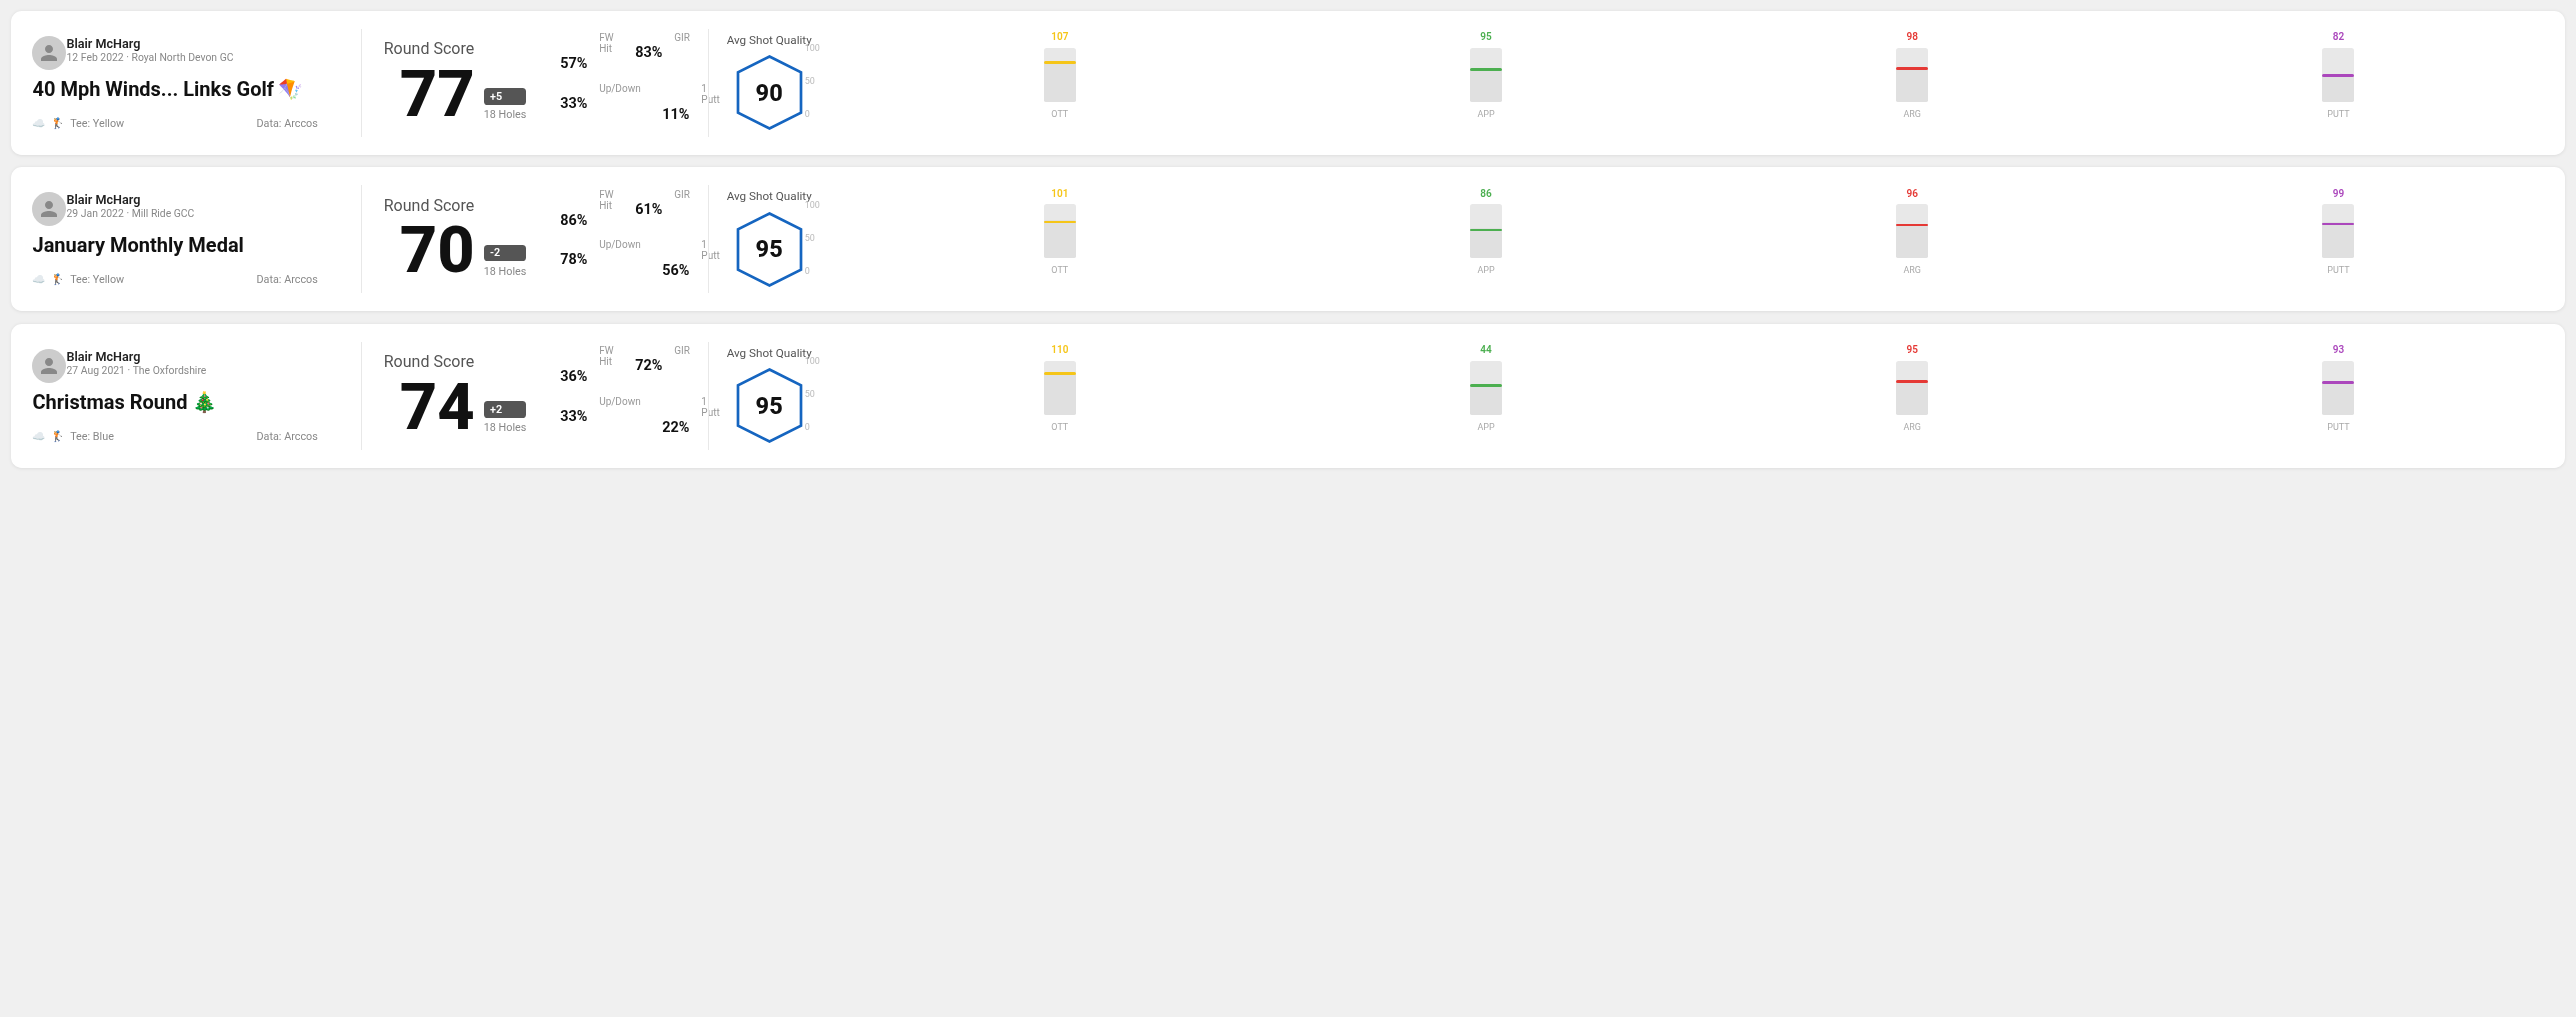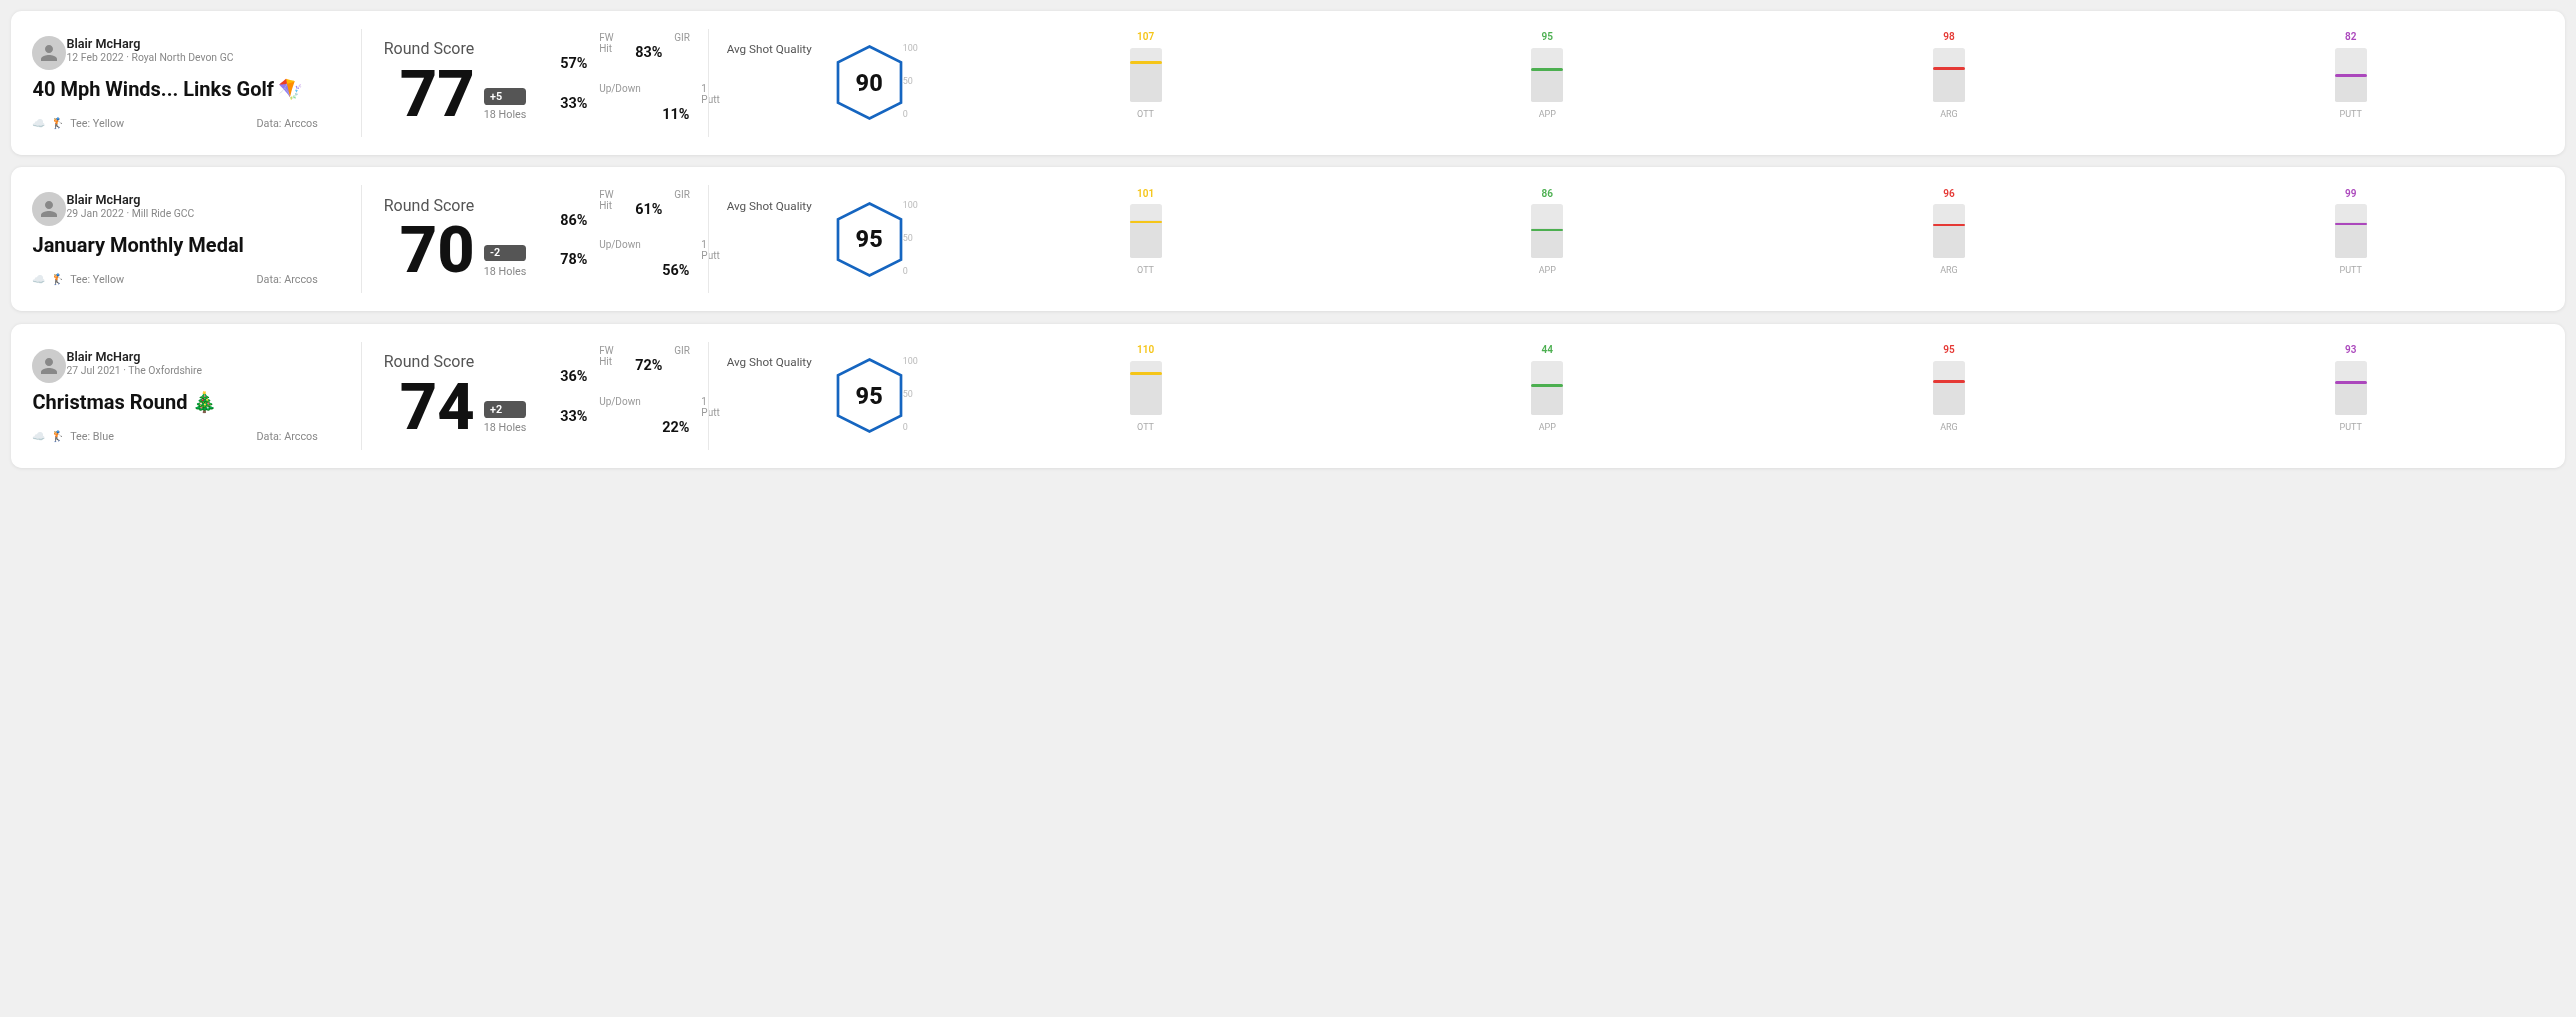--- a/index.html
+++ b/index.html
@@ -148,23 +148,23 @@
       flex-shrink: 0;
     }
     .quality-section {
       display: flex;
       align-items: center;
       gap: 18px;
       flex: 1;
     }
     .quality-left {
       display: flex;
-      flex-direction: row;
+      flex-direction: column;
       align-items: center;
-      gap: 17px;
+      gap: 2px;
     }
     .quality-label {
       font-size: 11.7px;
       color: #555;
       align-self: flex-start;
       margin-bottom: 3.6px;
     }
     .hexagon-container {
       position: relative;
       width: 81px;
@@ -498,21 +498,21 @@
     <div class="round-card">
     <div class="left-section">
       <div class="player-row">
         <div class="avatar">
           <svg viewBox="0 0 24 24">
             <path d="M12 12c2.7 0 4.8-2.1 4.8-4.8S14.7 2.4 12 2.4 7.2 4.5 7.2 7.2 9.3 12 12 12zm0 2.4c-3.2 0-9.6 1.6-9.6 4.8v2.4h19.2v-2.4c0-3.2-6.4-4.8-9.6-4.8z"></path>
           </svg>
         </div>
         <div class="player-info">
           <div class="player-name">Blair McHarg</div>
-          <div class="player-meta">27 Jul 2021 · The Oxfordshire</div>
+          <div class="player-meta">27 Aug 2021 · The Oxfordshire</div>
         </div>
       </div>
       <div class="round-title">Christmas Round 🎄</div>
       <div class="tee-row">
         <div class="tee-info">
           <span>☁️</span>
           <span>🏌️</span>
           <span>Tee: Blue</span>
         </div>
         <span>Data: Arccos</span>

